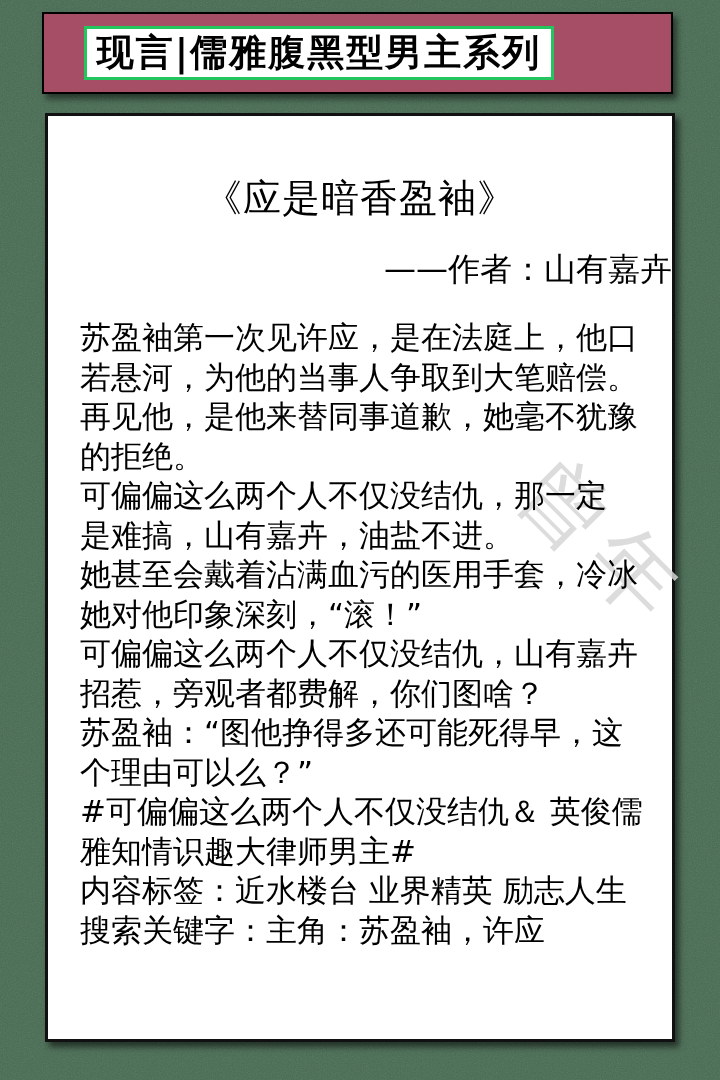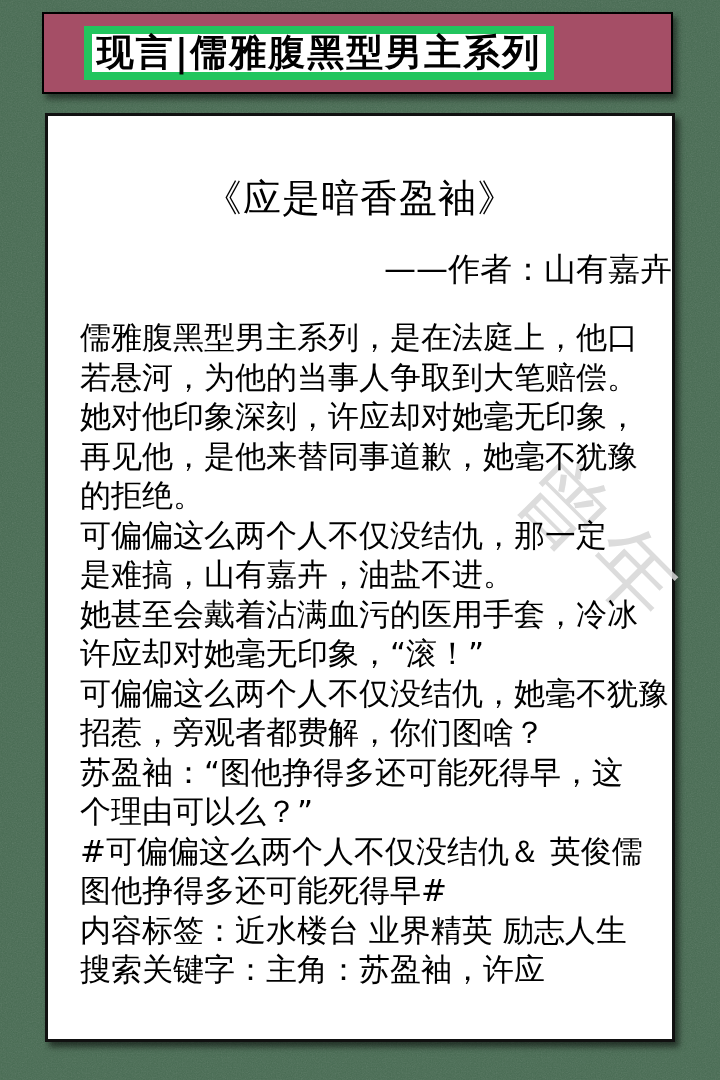--- a/index.html
+++ b/index.html
@@ -35,21 +35,21 @@
     background: var(--banner);
     border: 2px solid #000;
     box-shadow: 4px 5px 6px rgba(0,0,0,.5);
     z-index: 2;
   }
   .banner-inner {
     position: absolute;
     left: 40px; top: 12px;
     width: 470px; height: 54px;
     background: #fff;
-    border: 8px solid #22c55e;
+    border: 3px solid #22c55e;
     display: flex;
     align-items: center;
     justify-content: center;
     font-family: "DejaVu Serif", "Liberation Serif", serif;
     font-size: 37px;
     font-weight: bold;
     letter-spacing: 2px;
     white-space: nowrap;
   }
   .card {
@@ -112,32 +112,31 @@
 <div class="banner">
   <div class="banner-inner">现言|儒雅腹黑型男主系列</div>
 </div>
 
 <div class="card">
   <div class="watermark">曾年</div>
   <div class="card-content">
     <div class="title">《应是暗香盈袖》</div>
     <div class="author">——作者：山有嘉卉</div>
     <div class="synopsis">
-      <div class="synopsis-line">儒雅腹黑型男主系列，是在法庭上，他口</div>
+      <div class="synopsis-line">苏盈袖第一次见许应，是在法庭上，他口</div>
       <div class="synopsis-line">若悬河，为他的当事人争取到大笔赔偿。</div>
-      <div class="synopsis-line">她对他印象深刻，许应却对她毫无印象，</div>
       <div class="synopsis-line">再见他，是他来替同事道歉，她毫不犹豫</div>
       <div class="synopsis-line">的拒绝。</div>
       <div class="synopsis-line">可偏偏这么两个人不仅没结仇，那一定</div>
       <div class="synopsis-line">是难搞，山有嘉卉，油盐不进。</div>
       <div class="synopsis-line">她甚至会戴着沾满血污的医用手套，冷冰</div>
-      <div class="synopsis-line">许应却对她毫无印象，“滚！”</div>
-      <div class="synopsis-line">可偏偏这么两个人不仅没结仇，她毫不犹豫</div>
+      <div class="synopsis-line">她对他印象深刻，“滚！”</div>
+      <div class="synopsis-line">可偏偏这么两个人不仅没结仇，山有嘉卉</div>
       <div class="synopsis-line">招惹，旁观者都费解，你们图啥？</div>
       <div class="synopsis-line">苏盈袖：“图他挣得多还可能死得早，这</div>
       <div class="synopsis-line">个理由可以么？”</div>
       <div class="synopsis-line">#可偏偏这么两个人不仅没结仇＆ 英俊儒</div>
-      <div class="synopsis-line">图他挣得多还可能死得早#</div>
+      <div class="synopsis-line">雅知情识趣大律师男主#</div>
       <div class="synopsis-line">内容标签：近水楼台 业界精英 励志人生</div>
       <div class="synopsis-line">搜索关键字：主角：苏盈袖，许应</div>
     </div>
   </div>
 </div>
 
 </body></html>

